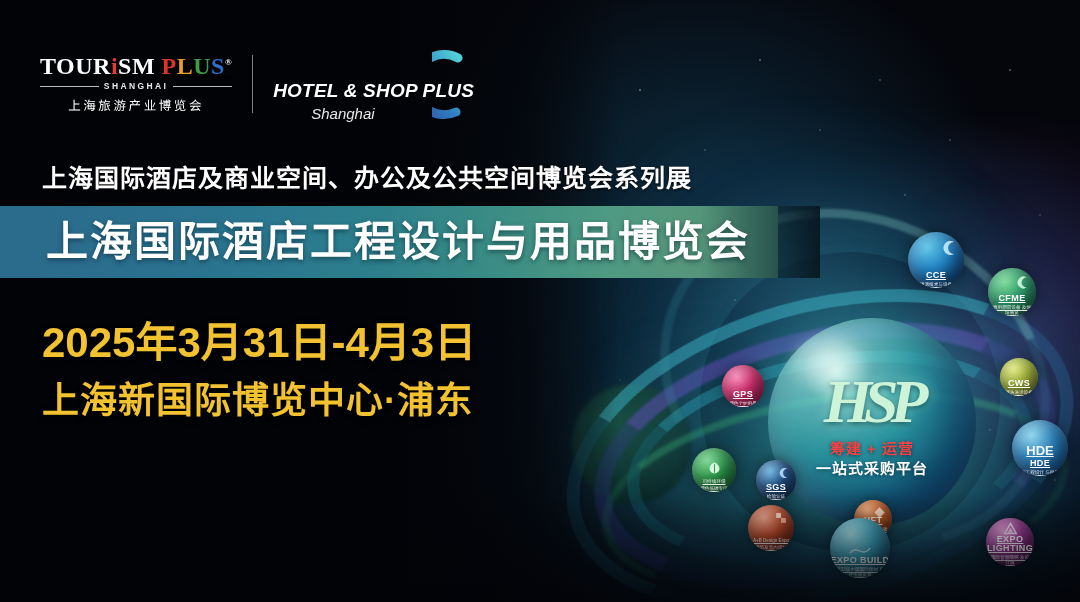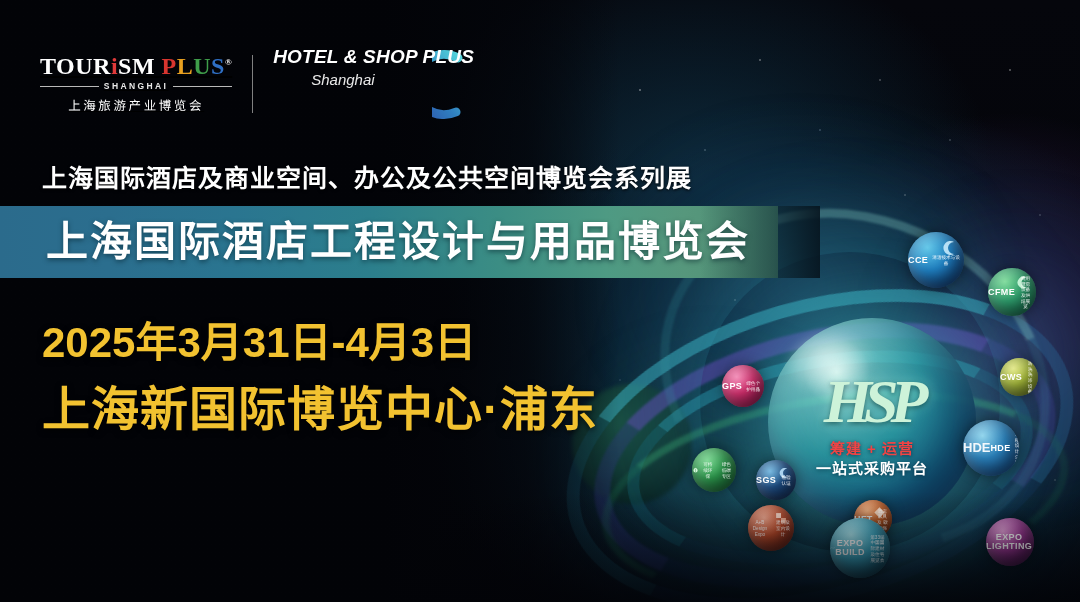--- a/index.html
+++ b/index.html
@@ -172,26 +172,27 @@
   .sphere-line2 {
     font-size: 15px; font-weight: 700; color: #ffffff;
     letter-spacing: 1px; line-height: 1.35;
     text-shadow: 0 1px 4px rgba(0,40,60,.8);
   }
 
   
   .badge {
     position: absolute;
     border-radius: 50%;
-    display: flex; flex-direction: row;
-    align-items: center; justify-content: space-between;
+    display: flex; flex-direction: column;
+    align-items: center; justify-content: flex-end;
     text-align: center;
     color: #fff;
     overflow: hidden;
     box-shadow: inset -5px -7px 16px rgba(0,0,0,0.45), inset 5px 5px 14px rgba(255,255,255,0.22), 0 0 14px rgba(0,0,0,0.45);
+    text-decoration: underline;
   }
   .badge .b-mark {
     font-size: 13px; font-weight: 700; line-height: 1;
     opacity: .92; margin-bottom: 2px;
   }
   .badge .b-name {
     font-size: 9px; font-weight: 700; letter-spacing: .4px; line-height: 1;
   }
   .badge .b-sub {
     font-size: 4.6px; line-height: 1.25; opacity: .88; margin-top: 2px;
@@ -201,21 +202,21 @@
   .badge-cce  { left: 908px; top: 232px; width: 56px; height: 56px;
                 background: radial-gradient(circle at 35% 28%, #5fc6e8 0%, #1f7fc0 42%, #11447e 78%, #0a2552 100%); }
   .badge-cfme { left: 988px; top: 268px; width: 48px; height: 48px;
                 background: radial-gradient(circle at 35% 28%, #7ddb9a 0%, #2f9e6d 42%, #176b4c 78%, #0b3a2d 100%); }
   .badge-cvs  { left: 762px; top: 291px; width: 52px; height: 52px;
                 background: radial-gradient(circle at 35% 28%, #ef8f84 0%, #cf3a35 42%, #9d1f20 78%, #5c1012 100%); }
   .badge-gps  { left: 722px; top: 365px; width: 42px; height: 42px;
                 background: radial-gradient(circle at 35% 28%, #f38ab6 0%, #d5306f 42%, #9c1a50 78%, #5b0e2e 100%); }
   .badge-cws  { left: 1000px; top: 358px; width: 38px; height: 38px;
                 background: radial-gradient(circle at 35% 28%, #e4ea85 0%, #a9bd3c 42%, #6f8124 78%, #3b4715 100%); }
-  .badge-hde  { left: 963px; top: 420px; width: 56px; height: 56px;
+  .badge-hde  { left: 1012px; top: 420px; width: 56px; height: 56px;
                 background: radial-gradient(circle at 35% 28%, #8fd4ec 0%, #2a7fb8 42%, #154d86 78%, #0a2a53 100%); }
   .badge-leaf { left: 692px; top: 448px; width: 44px; height: 44px;
                 background: radial-gradient(circle at 35% 28%, #78d690 0%, #2e9a4e 42%, #1a6a36 78%, #0c371d 100%); }
   .badge-sgs  { left: 756px; top: 460px; width: 40px; height: 40px;
                 background: radial-gradient(circle at 35% 28%, #6fb6e0 0%, #1f4f86 42%, #12305c 78%, #081a36 100%); }
   .badge-abd  { left: 748px; top: 505px; width: 46px; height: 46px;
                 background: radial-gradient(circle at 35% 28%, #f0a389 0%, #c9502c 42%, #92301c 78%, #4f1910 100%); }
   .badge-hft  { left: 854px; top: 500px; width: 38px; height: 38px;
                 background: radial-gradient(circle at 35% 28%, #f5b07c 0%, #dd6a2a 42%, #a3441a 78%, #54220d 100%); }
   .badge-expobuild { left: 830px; top: 518px; width: 60px; height: 60px;
@@ -253,21 +254,21 @@
     font-size: 8.5px; letter-spacing: 2.4px; color: #e8e8e8; font-weight: 700;
   }
   .tp-cn {
     margin-top: 4px; font-size: 12.5px; letter-spacing: 2.6px;
     color: #ffffff; font-weight: 500; white-space: nowrap;
   }
   .logo-divider {
     width: 1px; height: 58px; background: #8e8e8e;
     margin: 0 20px; opacity: .9;
   }
-  .logo-hsp { position: relative; display: flex; align-items: flex-start; }
+  .logo-hsp { position: relative; display: flex; align-items: flex-end; }
   .hsp-text { display: flex; flex-direction: column; align-items: flex-start; z-index: 2; }
   .hsp-main {
     font-style: italic; font-weight: 700; font-size: 19px;
     color: #ffffff; letter-spacing: .2px; white-space: nowrap;
   }
   .hsp-sub {
     font-style: italic; font-weight: 400; font-size: 15px;
     color: #e9e9e9; margin-top: 3px; margin-left: 38px;
   }
   .hsp-ring { margin-left: -42px; z-index: 1; }
@@ -300,21 +301,21 @@
 
   
   .date-line {
     position: absolute; left: 42px; top: 308px;
     font-size: 42px; font-weight: 700; color: #f2c230;
     letter-spacing: 0px; white-space: nowrap;
     text-shadow: 0 2px 6px rgba(0,0,0,.75);
   }
   .venue-line {
     position: absolute; left: 42px; top: 370px;
-    font-size: 48px; font-weight: 700; color: #f2c230;
+    font-size: 37px; font-weight: 700; color: #f2c230;
     letter-spacing: 1px; white-space: nowrap;
     text-shadow: 0 2px 6px rgba(0,0,0,.75);
   }
 
   
   .slogan {
     position: absolute; left: 44px; top: 448px;
     font-size: 47px; font-weight: 700; font-style: italic;
     color: #c7f0da; letter-spacing: 2px; white-space: nowrap;
     text-shadow: 0 3px 10px rgba(0,0,0,.85), 0 0 22px rgba(150,240,200,.25);

